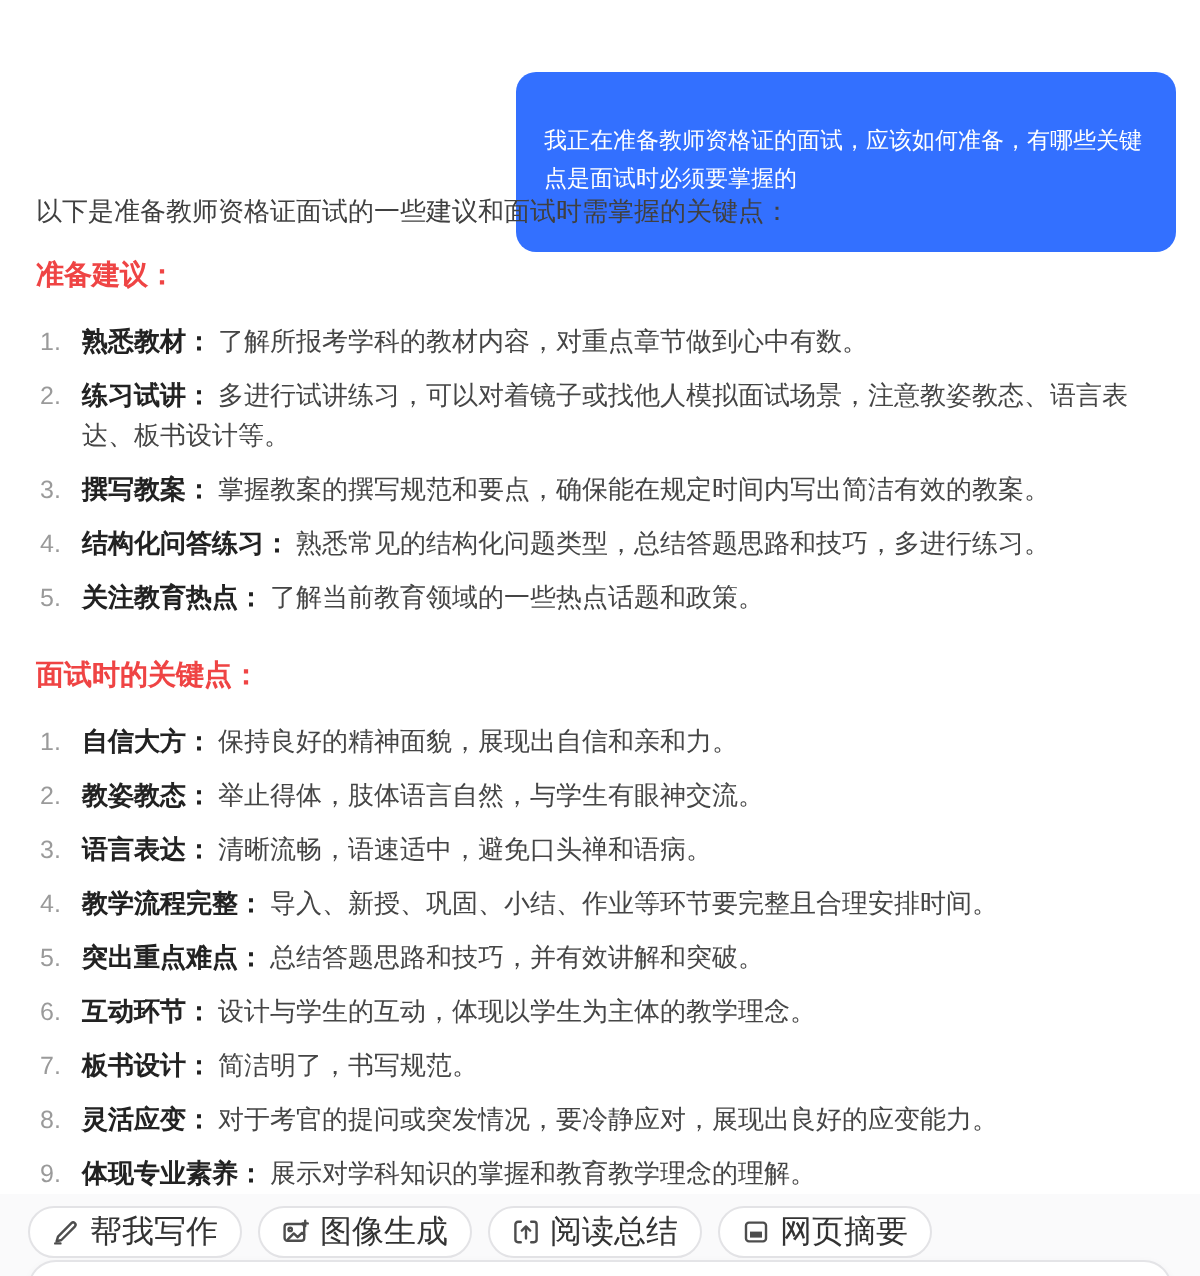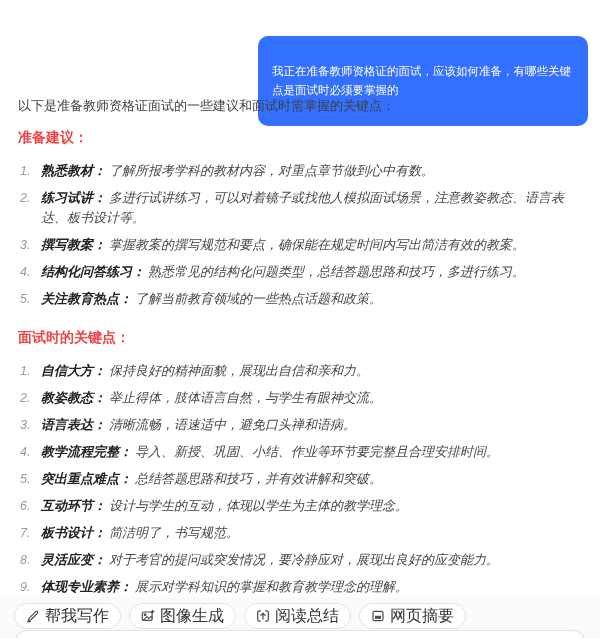--- a/index.html
+++ b/index.html
@@ -35,21 +35,20 @@
   }
   .sec-heading:first-of-type { margin-top:0; }
   ol { list-style:none; counter-reset:n; margin-bottom:6px; }
   li {
     counter-increment:n;
     position:relative;
     padding-left:23px;
     line-height:20px;
     margin-bottom:7px;
     color:#454545;
-    font-style:italic;
   }
   li::before {
     content: counter(n) ".";
     position:absolute; left:2px; top:0;
     color:#9a9a9a; font-size:12.5px;
   }
   li b { color:#222; font-weight:bold; }
   li .sep { color:#222; font-weight:bold; margin-right:3px; }
 
   

